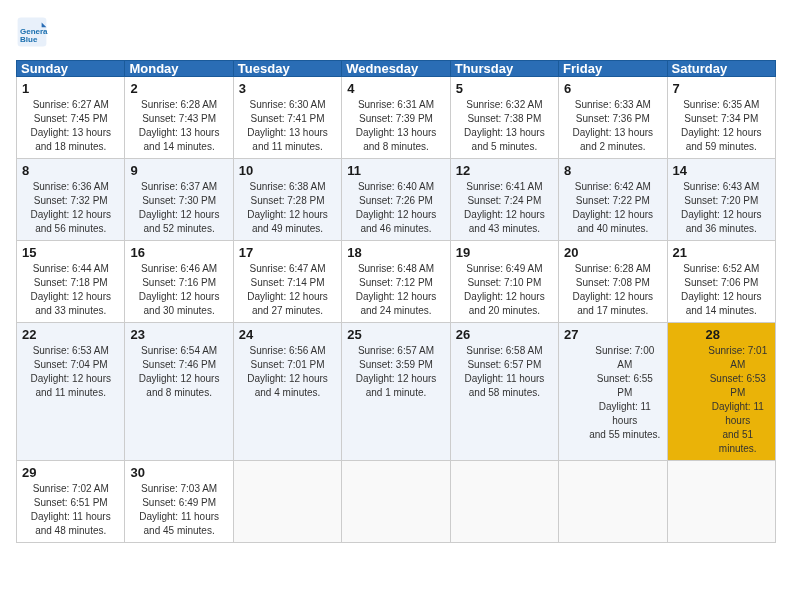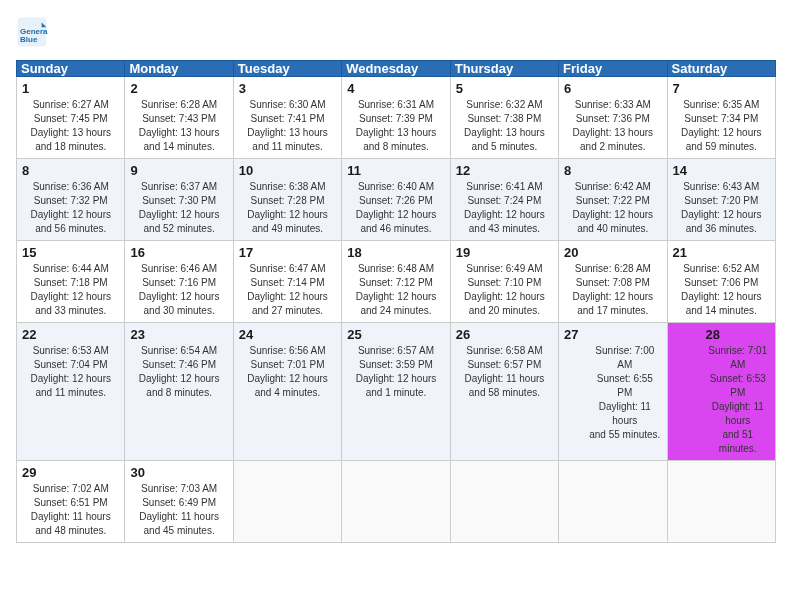--- a/index.html
+++ b/index.html
@@ -306,21 +306,21 @@
 Daylight: 11 hours
 and 58 minutes.</div>
         </td>
         <td style="background-color: rgb(240, 244, 250);">
           <span class="day-num">27</span>
           <div class="day-info" style="white-space: pre-line; margin-left: 24px;">Sunrise: 7:00 AM
 Sunset: 6:55 PM
 Daylight: 11 hours
 and 55 minutes.</div>
         </td>
-        <td style="background-color: #d946ef; padding-left: 38px;">
+        <td style="background-color: #eab308; padding-left: 38px;">
           <span class="day-num">28</span>
           <div class="day-info" style="white-space: pre-line;">Sunrise: 7:01 AM
 Sunset: 6:53 PM
 Daylight: 11 hours
 and 51 minutes.</div>
         </td>
       </tr>
       <tr class="last-row">
         <td>
           <span class="day-num">29</span>

